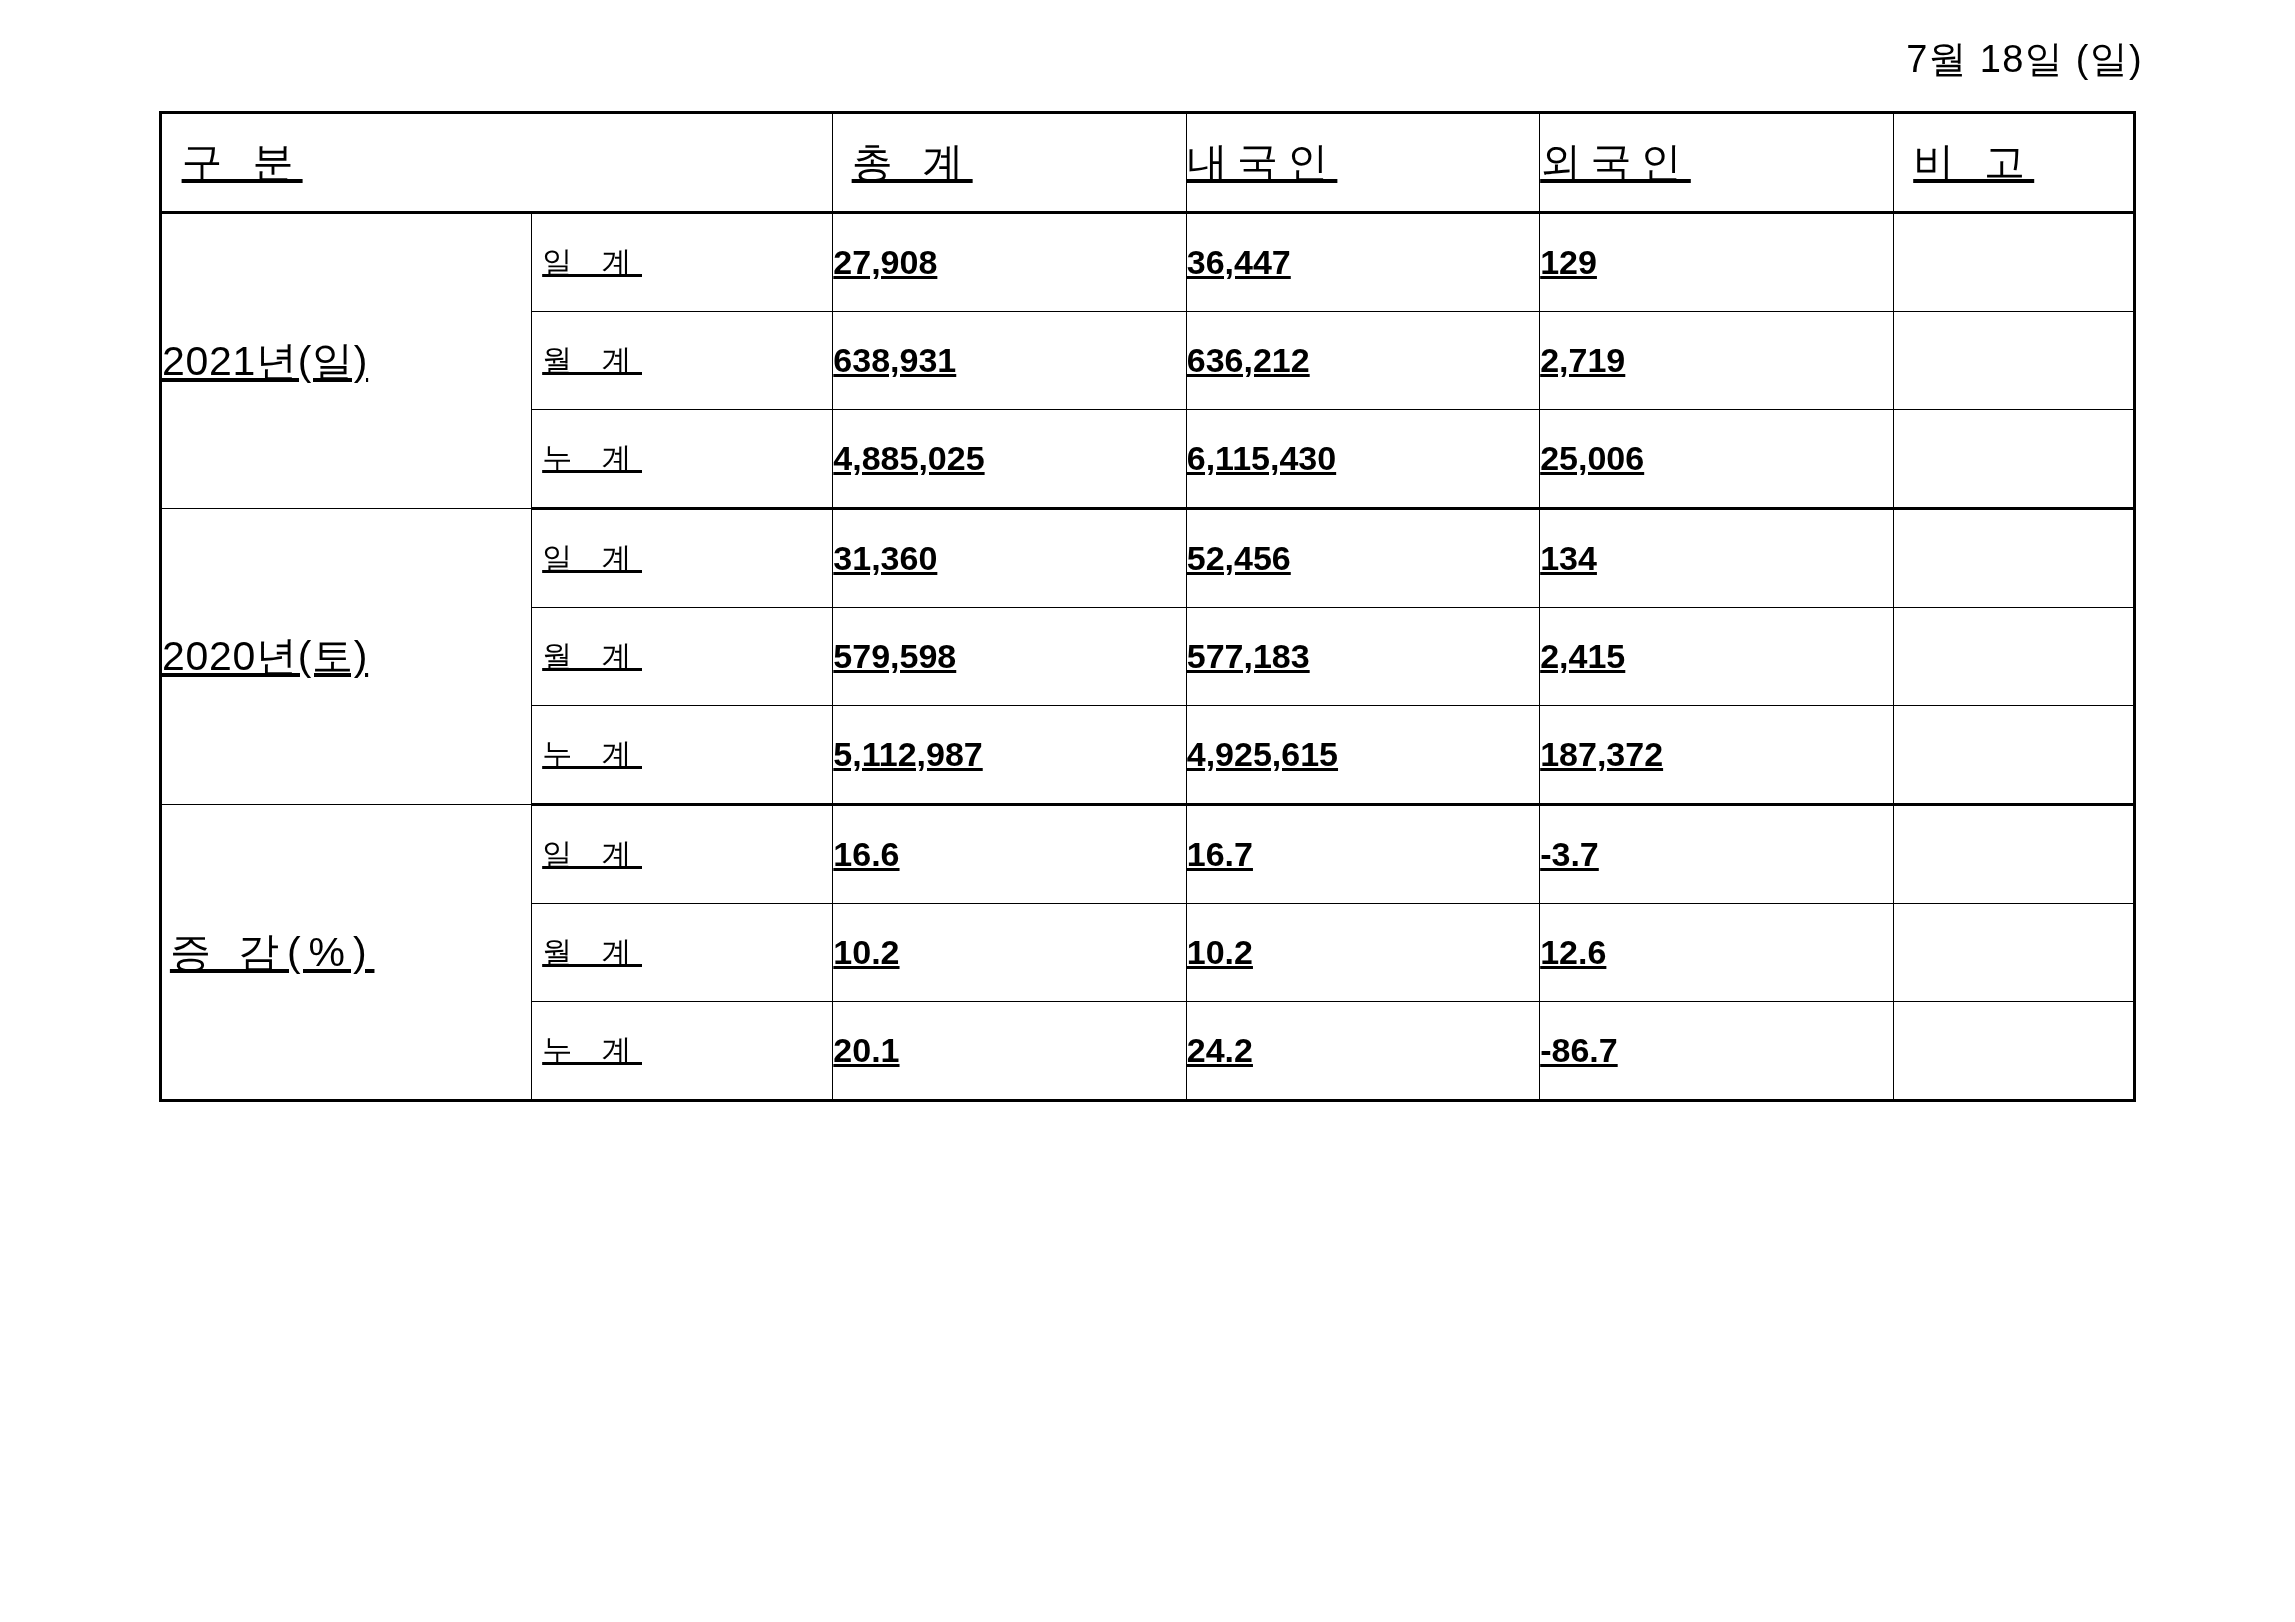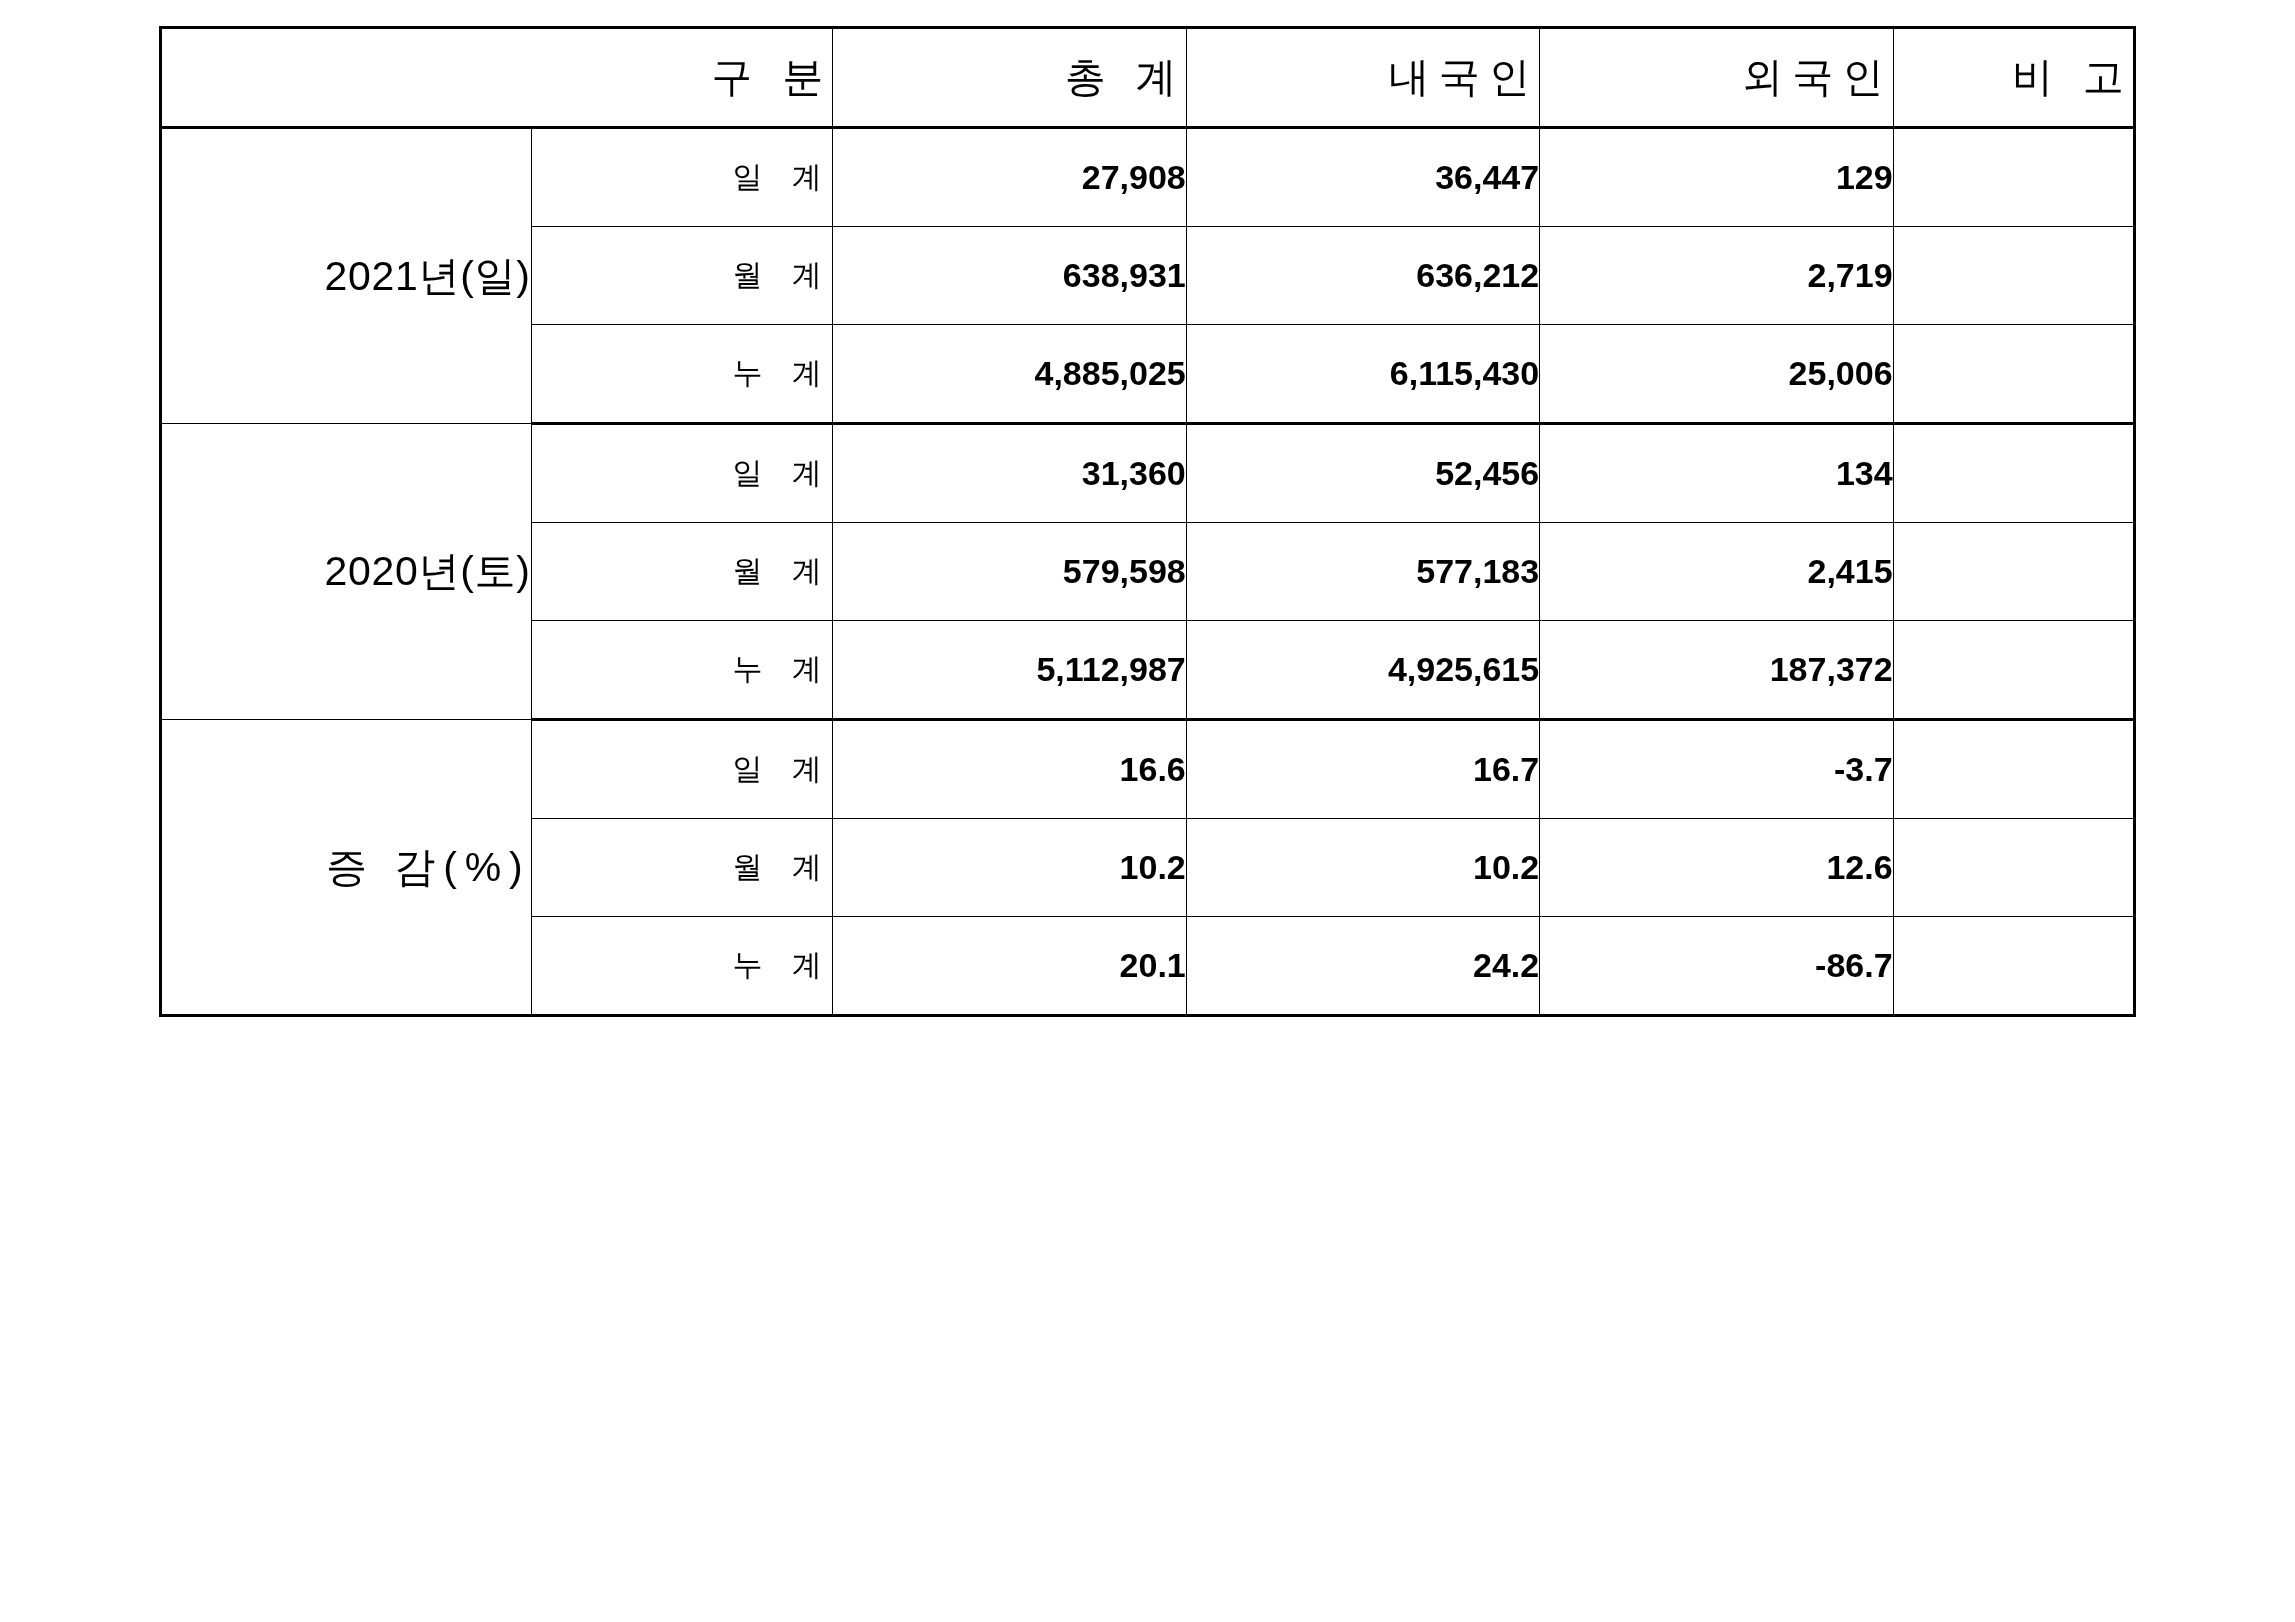--- a/index.html
+++ b/index.html
@@ -50,24 +50,25 @@
   table.report {
     width: 100%;
     border-collapse: collapse;
     table-layout: fixed;
     border: 3.3px solid #000;
   }
 
   table.report th,
   table.report td {
     border: 1.3px solid #000;
-    text-align: right;
+    text-align: left;
     vertical-align: middle;
     padding: 0;
     height: 97px;
+    text-decoration: underline;
   }
 
   
   table.report thead th {
     border-bottom: 3.3px solid #000;
     font-size: 41px;
     font-weight: 400;
     letter-spacing: 9.2px;
   }
 
@@ -119,20 +120,21 @@
   .sub-cell-border {
     border-right: 3.3px solid #000;
   }
 </style>
 </head>
 <body>
 
 <div class="page">
 
 
+  <div class="date-line">7월 18일 (일)</div>
 
   <div class="table-wrap">
     <table class="report">
       <colgroup>
         <col class="col-gubun">
         <col class="col-sub">
         <col class="col-total">
         <col class="col-dom">
         <col class="col-for">
         <col class="col-note">

